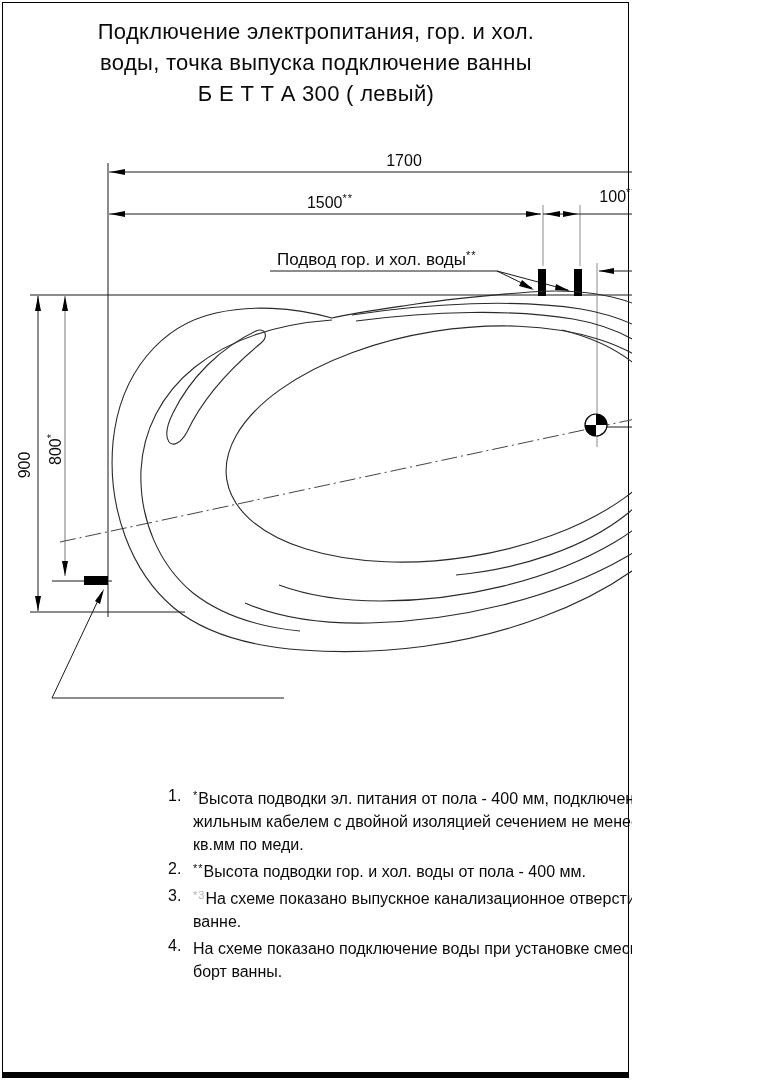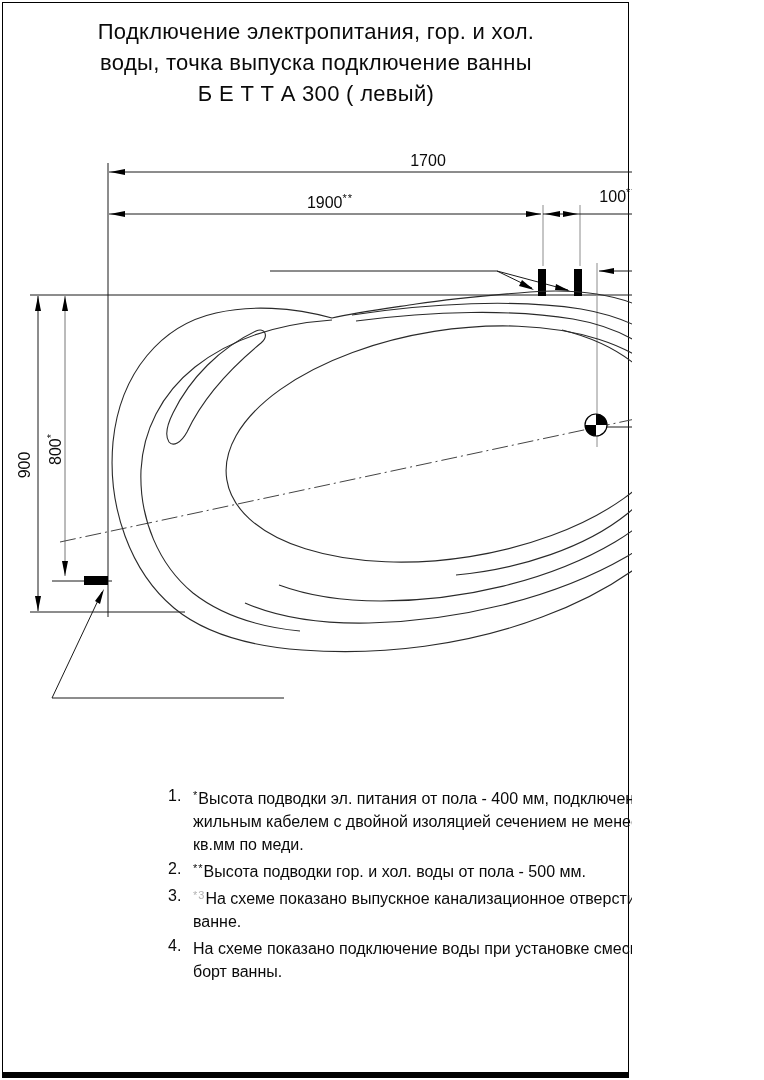--- a/index.html
+++ b/index.html
@@ -123,37 +123,38 @@
       <path d="M 596,425 L 596,436 A 11,11 0 0 1 585,425 Z" fill="#000"></path>
     </g>
   </svg>
 
   <div class="txt title">
     <div>Подключение электропитания, гор. и хол.</div>
     <div>воды, точка выпуска подключение ванны</div>
     <div>Б Е Т Т А 300   ( левый)</div>
   </div>
 
-  <div class="txt dim center" style="left:404px;top:152px;margin-left:24px;"><span>1700</span></div>
-  <div class="txt dim center" style="left:330px;top:192px;"><span>1900</span><sup>**</sup></div>
+  <div class="txt dim center" style="left:404px;top:152px;"><span>1700</span></div>
+  <div class="txt dim center" style="left:330px;top:192px;"><span>1500</span><sup>**</sup></div>
   <div class="txt dim center" style="left:618px;top:186px;"><span>100</span><sup>**</sup></div>
   <div class="txt dim center" style="left:660px;top:243px;"><span>770</span><sup class="gray">*3</sup></div>
   <div class="txt dim vert" style="left:712px;top:353px;width:50px;text-align:center;"><span>370</span><sup class="gray">*3</sup></div>
   <div class="txt dim vert" style="left:2px;top:456px;width:46px;text-align:center;"><span>900</span></div>
   <div class="txt dim vert" style="left:31px;top:439px;width:48px;text-align:center;"><span>800</span><sup>*</sup></div>
 
+  <div class="txt callout" style="left:277px;top:249px;"><span>Подвод гор. и хол. воды</span><sup>**</sup></div>
 
   <div class="notes">
     <div class="note">
       <span class="num">1.</span>
       <span class="body"><sup>*</sup><span>Высота подводки эл. питания от пола - 400 мм, подключение - 3-х жильным кабелем с двойной изоляцией сечением не менее 2,5 кв.мм по меди.</span></span>
     </div>
     <div class="note">
       <span class="num">2.</span>
-      <span class="body"><sup>**</sup><span>Высота подводки гор. и хол. воды от пола - 500 мм.</span></span>
+      <span class="body"><sup>**</sup><span>Высота подводки гор. и хол. воды от пола - 400 мм.</span></span>
     </div>
     <div class="note">
       <span class="num">3.</span>
       <span class="body"><sup class="gray">*3</sup><span>На схеме показано выпускное канализационное отверстие на ванне.</span></span>
     </div>
     <div class="note">
       <span class="num">4.</span>
       <span class="body"><sup></sup><span>На схеме показано подключение воды при установке смесителя на борт ванны.</span></span>
     </div>
   </div>

